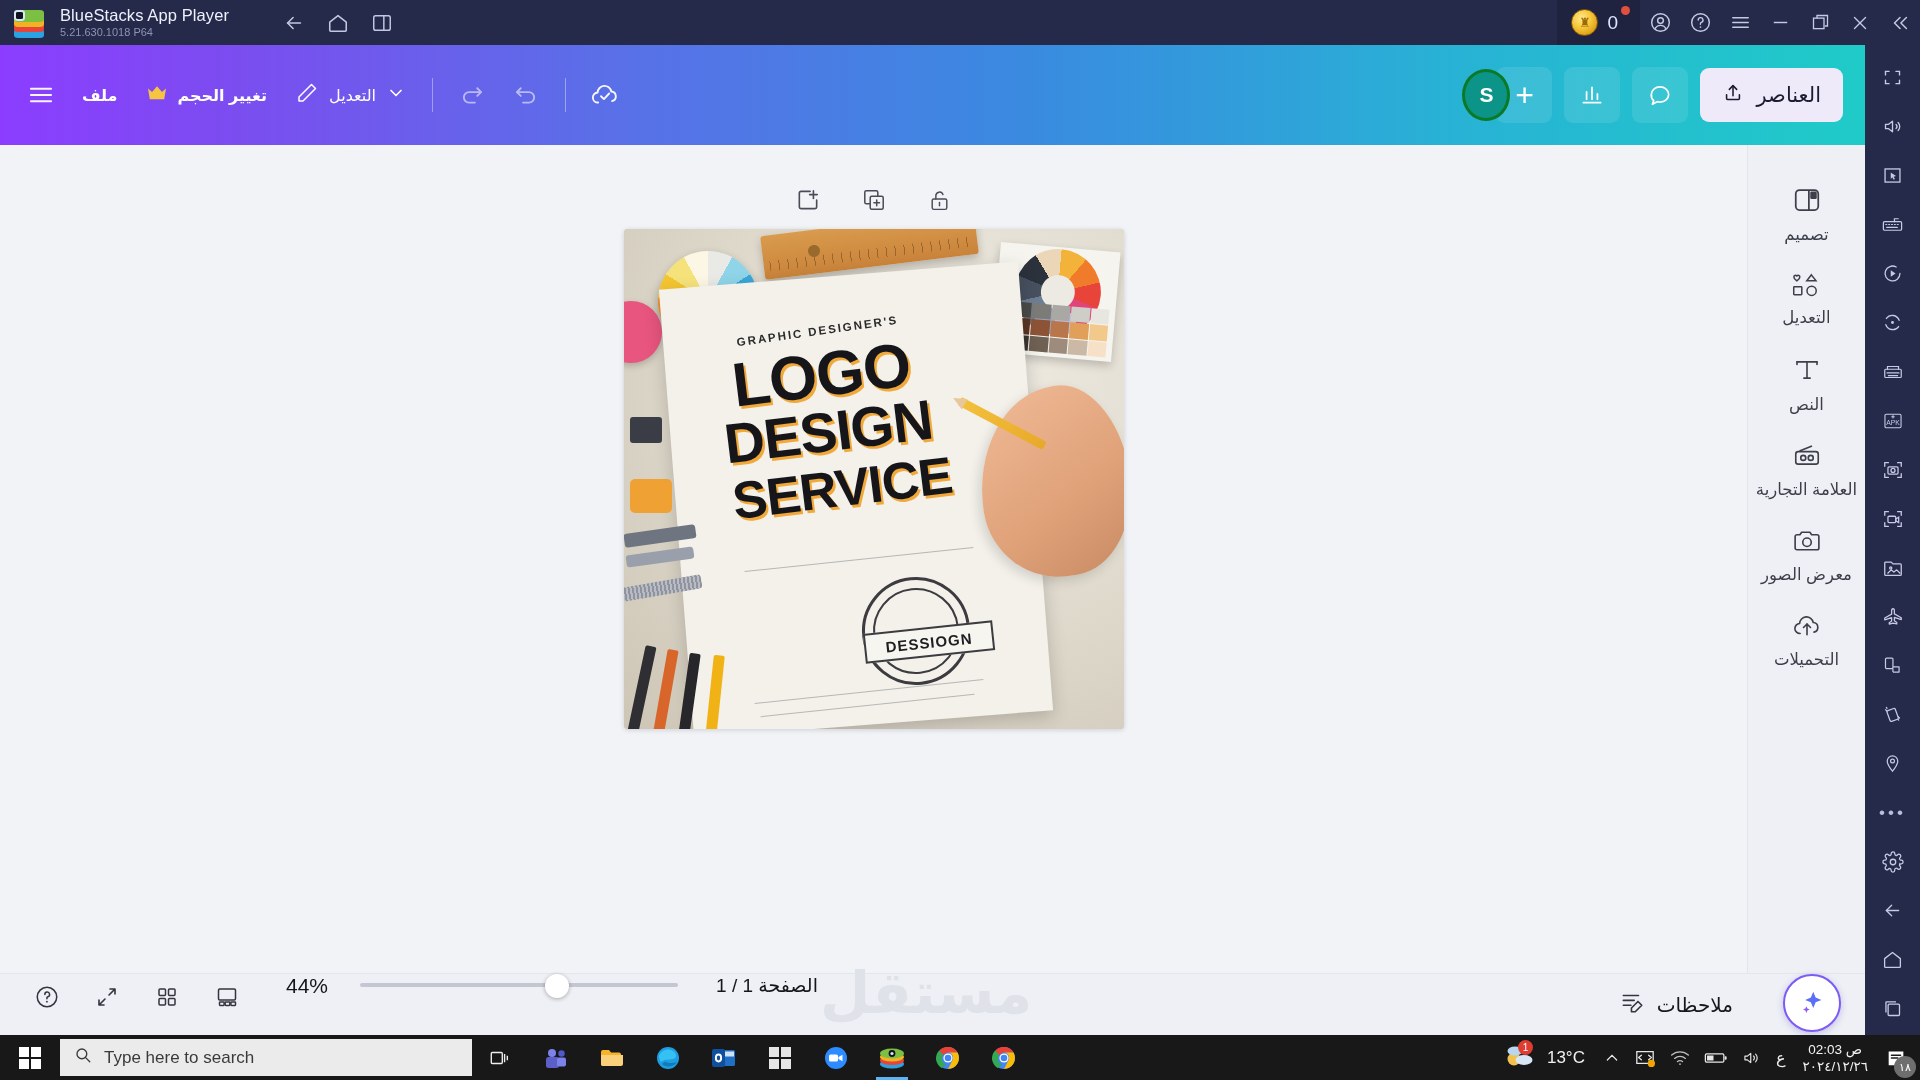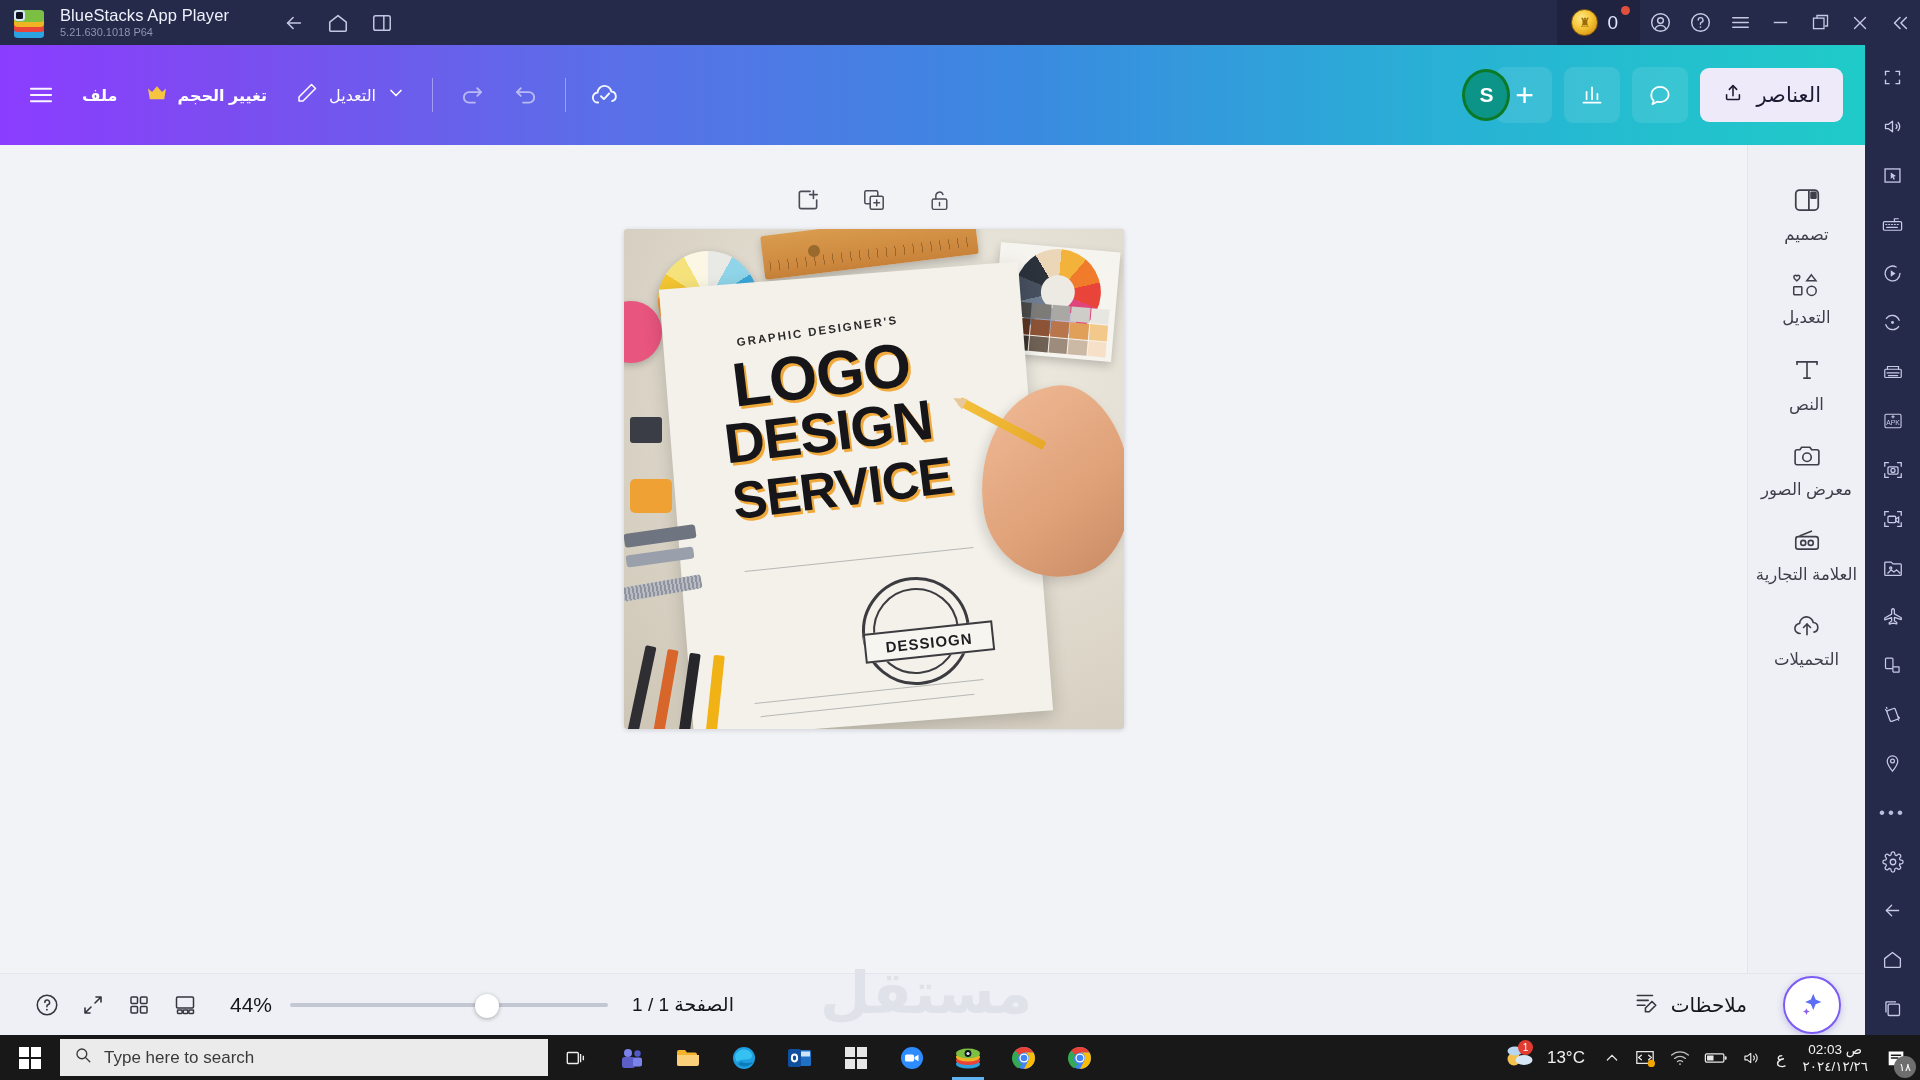--- a/index.html
+++ b/index.html
@@ -243,21 +243,21 @@
   .art .bar1 { position:absolute; left:0px; top:300px; width:72px;height:14px;background:#6f7580;border-radius:3px;transform:rotate(-8deg);}
   .art .bar2 { position:absolute; left:2px; top:322px; width:68px;height:12px;background:#9aa0ab;border-radius:3px;transform:rotate(-8deg);}
   .art .file  { position:absolute; left:-2px; top:352px; width:80px;height:14px;
     background:repeating-linear-gradient(90deg,#b9bcc4 0 2px,#8e939d 2px 4px);border-radius:3px;transform:rotate(-10deg);}
   .art .sketchline{position:absolute;background:#9d9e9f;height:1px;opacity:.7;}
 
   
   .canva-bottom {
     position: absolute; left: 0; bottom: 0; width: 1865px; height: 62px;
     background: #eef0f5; border-top: 1px solid #e3e6ec;
-    display: flex; align-items: center; direction: ltr; padding: 0 24px;
+    display: flex; direction: ltr; padding: 0 24px; gap: 14px;
   }
   .cb-icon { width: 46px; height: 46px; display:flex; align-items:center; justify-content:center;
              color:#33353f; cursor:pointer; border-radius: 8px; }
   .zoom-val { font-size: 21px; color: #15161c; margin: 0 18px 0 22px; font-weight: 500; cursor: pointer; }
   .slider { width: 318px; height: 22px; position: relative; cursor: pointer; }
   .slider .track { position:absolute; left:0; right:0; top:9px; height:4px; background:#c3c7d1; border-radius:2px; }
   .slider .knob { position:absolute; left:185px; top:0; width:24px;height:24px;border-radius:50%;
     background:#fff; box-shadow:0 1px 4px rgba(0,0,0,.3); }
   .page-ind { font-size: 19px; color:#15161c; margin-left: 24px; direction: rtl; cursor:pointer; }
   .cb-spacer{flex:1;}
@@ -275,21 +275,21 @@
     font-family: "DejaVu Sans", sans-serif;
   }
 
   
   .taskbar {
     position:absolute; left:0; bottom:0; width:1920px; height:45px;
     background:#181818; display:flex; align-items:center; direction: ltr;
   }
   .win-btn { width: 60px; height:45px; display:flex;align-items:center;justify-content:center;cursor:pointer;}
   .search-box {
-    width: 488px; height: 37px; background:#ebebeb; display:flex; align-items:center;
+    width: 412px; height: 37px; background:#ebebeb; display:flex; align-items:center;
     gap:12px; padding: 0 14px; color:#3a3a3a; font-size:17px; cursor:text;
   }
   .tb-icon { width:56px; height:45px; display:flex; align-items:center; justify-content:center;
              cursor:pointer; position: relative; }
   .tb-icon.active:after{content:"";position:absolute;left:12px;right:12px;bottom:0;height:3px;background:#5fb3f0;}
   .tray { display:flex; align-items:center; gap:0; margin-left:auto; padding-right: 6px; color:#eee; }
   .tray-item{height:45px;display:flex;align-items:center;justify-content:center;padding:0 7px;cursor:pointer;font-size:14px;}
   .weather { display:flex; align-items:center; gap:10px; padding: 0 12px 0 6px; color:#f0f0f0; font-size:17px; cursor:pointer;}
   .clock { display:flex; flex-direction:column; align-items:center; justify-content:center;
            color:#f2f2f2; font-size:13.5px; line-height:17px; padding: 0 10px; cursor:pointer; }
@@ -635,36 +635,36 @@
               <path d="M12 5.5v13"></path>
               <path d="M9.5 18.5h5"></path>
               <path d="M4 5.5v2M20 5.5v2"></path>
             </svg>
         </span>
         <span class="rail-label">النص</span>
       </div>
       <div class="rail-item">
         <span>
           <svg width="30" height="28" viewBox="0 0 24 22" fill="none" stroke="#3d3f4a" stroke-width="1.3" stroke-linejoin="round">
-              <path d="M2.5 7.5a1.5 1.5 0 0 1 1.5-1.5h2.3l1.4-2h6.6l1.4 2H20a1.5 1.5 0 0 1 1.5 1.5v9A1.5 1.5 0 0 1 20 18H4a1.5 1.5 0 0 1-1.5-1.5z"></path>
-              <circle cx="12" cy="12" r="3.4"></circle>
-            </svg>
-        </span>
-        <span class="rail-label">معرض الصور</span>
-      </div>
-      <div class="rail-item">
-        <span>
-          <svg width="30" height="28" viewBox="0 0 24 22" fill="none" stroke="#3d3f4a" stroke-width="1.3" stroke-linejoin="round">
               <rect x="3" y="7.5" width="18" height="10" rx="2"></rect>
               <path d="M6 7l10-4"></path>
               <circle cx="9" cy="12.5" r="2"></circle>
               <circle cx="15" cy="12.5" r="2"></circle>
             </svg>
         </span>
         <span class="rail-label">العلامة التجارية</span>
+      </div>
+      <div class="rail-item">
+        <span>
+          <svg width="30" height="28" viewBox="0 0 24 22" fill="none" stroke="#3d3f4a" stroke-width="1.3" stroke-linejoin="round">
+              <path d="M2.5 7.5a1.5 1.5 0 0 1 1.5-1.5h2.3l1.4-2h6.6l1.4 2H20a1.5 1.5 0 0 1 1.5 1.5v9A1.5 1.5 0 0 1 20 18H4a1.5 1.5 0 0 1-1.5-1.5z"></path>
+              <circle cx="12" cy="12" r="3.4"></circle>
+            </svg>
+        </span>
+        <span class="rail-label">معرض الصور</span>
       </div>
       <div class="rail-item">
         <span>
           <svg width="30" height="28" viewBox="0 0 24 22" fill="none" stroke="#3d3f4a" stroke-width="1.3" stroke-linecap="round" stroke-linejoin="round">
               <path d="M6.5 17a4 4 0 0 1-.4-8A5.5 5.5 0 0 1 17 8.2a3.9 3.9 0 0 1 .6 7.7"></path>
               <path d="M12 18V9.5"></path>
               <path d="M9.2 12.2L12 9.4l2.8 2.8"></path>
             </svg>
         </span>
         <span class="rail-label">التحميلات</span>

